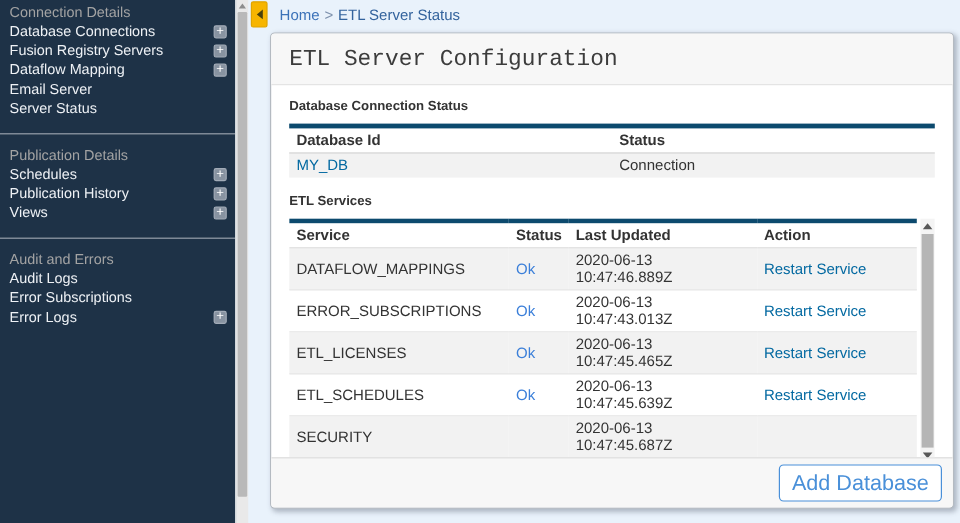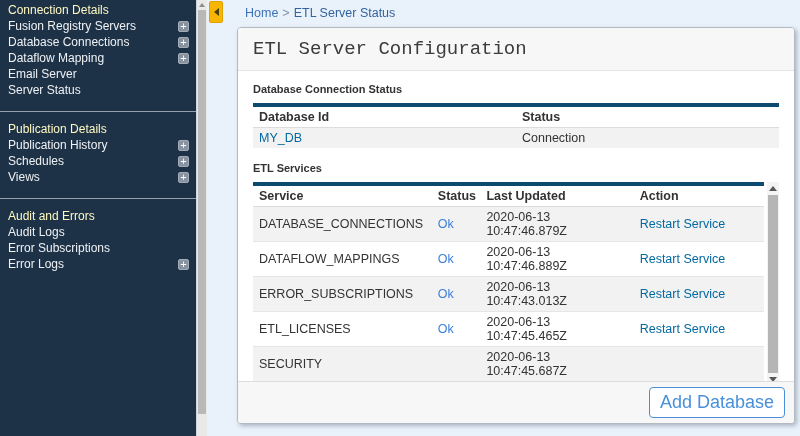--- a/index.html
+++ b/index.html
@@ -9,21 +9,21 @@
     font-family:"Liberation Sans", sans-serif;
     background:#e9f2fb;
   }
   .app { display:flex; width:800px; height:436px; }
 
   
   .sidebar {
     width:196px; height:436px; background:#1e3247; color:#eef1f5;
     padding-top:2px; flex-shrink:0;
   }
-  .nav-header { color:#fef9c3; font-size:12px; height:16px; line-height:16px; padding:0 8px; white-space:nowrap; }
+  .nav-header { color:#a3a3a3; font-size:12px; height:16px; line-height:16px; padding:0 8px; white-space:nowrap; }
   .nav-item {
     font-size:12px; height:16px; line-height:16px; padding:0 7px 0 8px;
     display:flex; justify-content:space-between; align-items:center;
     cursor:pointer; white-space:nowrap;
   }
   .plus-icon {
     width:11px; height:11px; background:#8893a1; border:1px solid #a2abb7;
     border-radius:2px; color:#ffffff; font-size:11px; line-height:8px;
     text-align:center; flex-shrink:0; cursor:pointer;
   }
@@ -32,21 +32,21 @@
 
   
   .side-scrollbar { width:11px; height:436px; background:#e9e9e9; position:relative; flex-shrink:0; border-left:1px solid #cfd4d9; }
   .side-scrollbar .scroll-thumb {
     position:absolute; top:10px; left:1px; width:8px; height:404px;
     background:#b9b9b9; border-radius:1px; cursor:pointer;
   }
   .tri-up { width:0; height:0; border-left:3px solid transparent; border-right:3px solid transparent; border-bottom:4px solid #8d8d8d; margin:3px auto 0; cursor:pointer; }
 
   
-  .main { flex:1; position:relative; background:#e9f2fb;padding-left:12px; }
+  .main { flex:1; position:relative; background:#e9f2fb; }
   .collapse-btn {
     position:absolute; top:1px; left:2px; width:14px; height:22px;
     background:#f7b500; border:1px solid #e0a400; border-radius:2px;
     display:flex; align-items:center; justify-content:center; padding:0; cursor:pointer;
   }
   .collapse-btn .tri-left { width:0; height:0; border-top:4px solid transparent; border-bottom:4px solid transparent; border-right:5px solid #49400a; }
 
   .breadcrumb { padding:6px 0 0 26px; height:27px; font-size:12.5px; white-space:nowrap; }
   .bc-home { color:#3b72b8; text-decoration:none; cursor:pointer; }
   .bc-sep { color:#7d91ad; margin:0 4px; }
@@ -89,47 +89,47 @@
 </style>
 </head>
 <body>
 
 <div class="app">
 
   <aside class="sidebar">
 
     <div class="nav-header">Connection Details</div>
     <div class="nav-item">
+      <span>Database Connections</span>
+      <span class="plus-icon"></span>
+    </div>
+    <div class="nav-item">
       <span>Fusion Registry Servers</span>
       <span class="plus-icon"></span>
     </div>
     <div class="nav-item">
-      <span>Database Connections</span>
-      <span class="plus-icon"></span>
-    </div>
-    <div class="nav-item">
       <span>Dataflow Mapping</span>
       <span class="plus-icon"></span>
     </div>
     <div class="nav-item">
       <span>Email Server</span>
     </div>
     <div class="nav-item">
       <span>Server Status</span>
     </div>
 
     <hr class="nav-divider">
 
     <div class="nav-header">Publication Details</div>
     <div class="nav-item">
+      <span>Schedules</span>
+      <span class="plus-icon"></span>
+    </div>
+    <div class="nav-item">
       <span>Publication History</span>
-      <span class="plus-icon"></span>
-    </div>
-    <div class="nav-item">
-      <span>Schedules</span>
       <span class="plus-icon"></span>
     </div>
     <div class="nav-item">
       <span>Views</span>
       <span class="plus-icon"></span>
     </div>
 
     <hr class="nav-divider">
 
     <div class="nav-header">Audit and Errors</div>
@@ -203,41 +203,41 @@
               <thead>
                 <tr>
                   <th>Service</th>
                   <th>Status</th>
                   <th>Last Updated</th>
                   <th>Action</th>
                 </tr>
               </thead>
               <tbody>
                 <tr>
-                  <td>DATABASE_CONNECTIONS</td>
-                  <td><a class="ok-link">Ok</a></td>
-                  <td>2020-06-13 10:47:46.879Z</td>
-                  <td><a class="tbl-link">Restart Service</a></td>
-                </tr>
-                <tr>
                   <td>DATAFLOW_MAPPINGS</td>
                   <td><a class="ok-link">Ok</a></td>
                   <td>2020-06-13 10:47:46.889Z</td>
                   <td><a class="tbl-link">Restart Service</a></td>
                 </tr>
                 <tr>
                   <td>ERROR_SUBSCRIPTIONS</td>
                   <td><a class="ok-link">Ok</a></td>
                   <td>2020-06-13 10:47:43.013Z</td>
                   <td><a class="tbl-link">Restart Service</a></td>
                 </tr>
                 <tr>
                   <td>ETL_LICENSES</td>
                   <td><a class="ok-link">Ok</a></td>
                   <td>2020-06-13 10:47:45.465Z</td>
+                  <td><a class="tbl-link">Restart Service</a></td>
+                </tr>
+                <tr>
+                  <td>ETL_SCHEDULES</td>
+                  <td><a class="ok-link">Ok</a></td>
+                  <td>2020-06-13 10:47:45.639Z</td>
                   <td><a class="tbl-link">Restart Service</a></td>
                 </tr>
                 <tr>
                   <td>SECURITY</td>
                   <td></td>
                   <td>2020-06-13 10:47:45.687Z</td>
                   <td></td>
                 </tr>
 
               </tbody>

